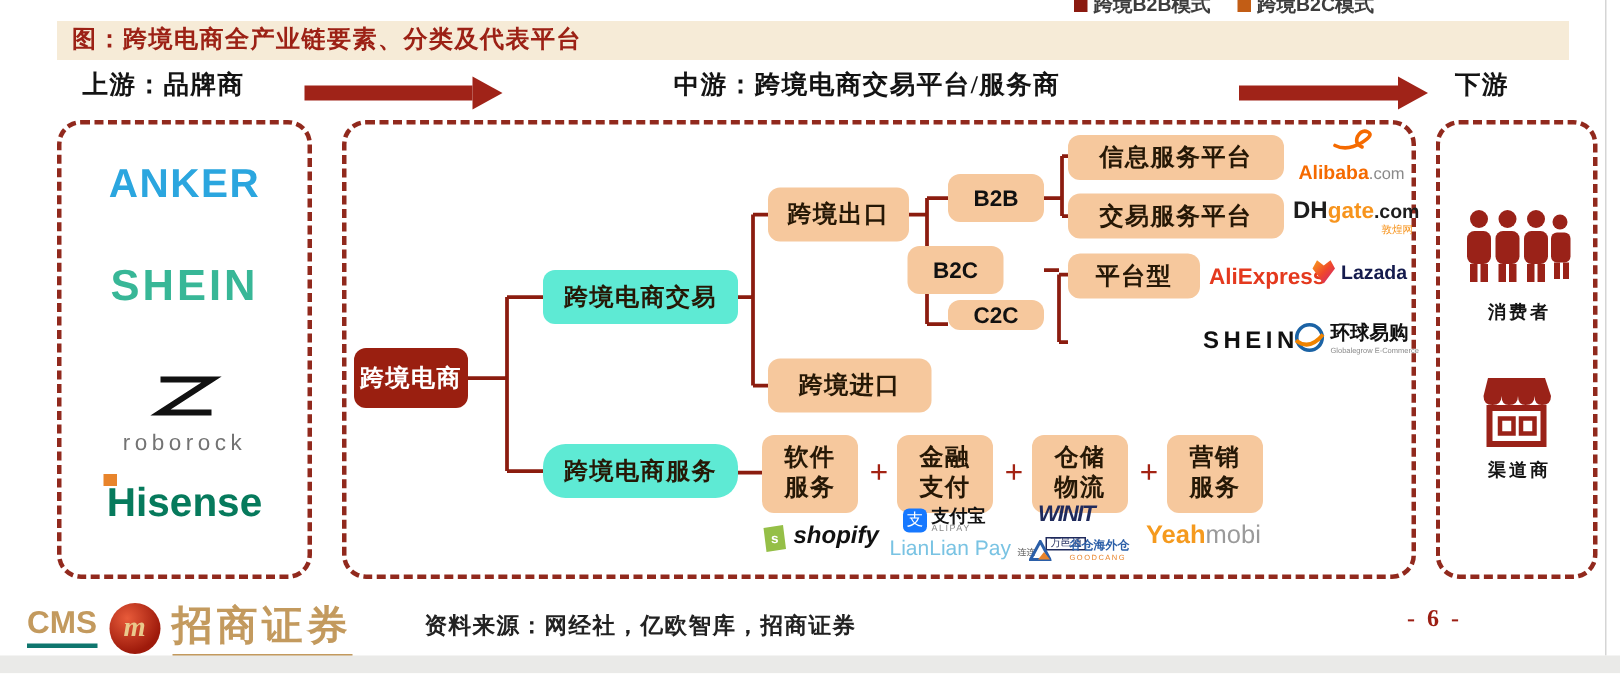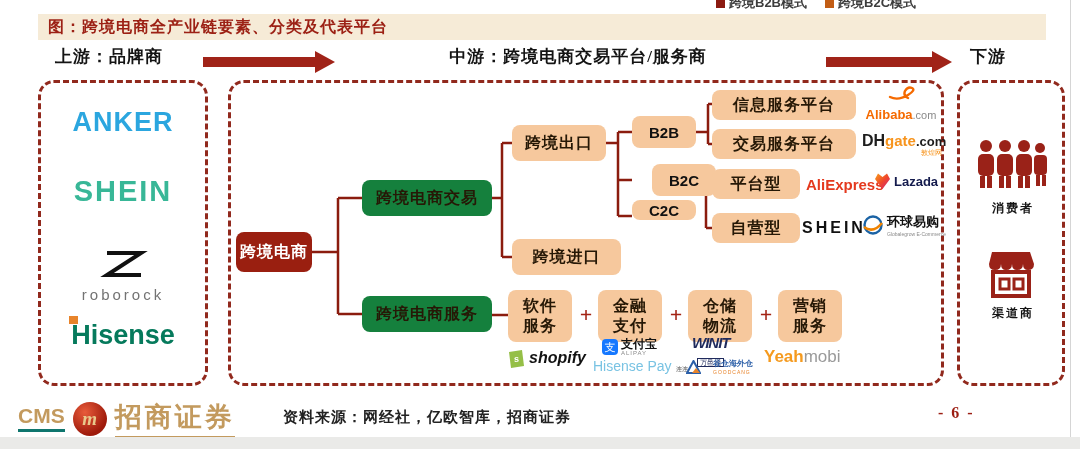--- a/index.html
+++ b/index.html
@@ -37,21 +37,21 @@
   .brand { left:38px; width:170px; text-align:center; }
   .anker { color:#2BA6DF; font-family:"Liberation Sans",sans-serif; font-weight:800; font-size:27px; letter-spacing:1px; }
   .aukey { color:#38B797; font-family:"Liberation Sans",sans-serif; font-weight:800; font-size:29px; letter-spacing:2px; }
   .roborock-txt { color:#737373; font-family:"Liberation Sans",sans-serif; font-size:15px; letter-spacing:3px; margin-top:2px; }
   .hisense { color:#067A5C; font-family:"Liberation Sans",sans-serif; font-weight:800; font-size:27px; position:relative; display:inline-block; }
   .hisense-accent { position:absolute; left:-2px; top:-4px; width:9px; height:8px; background:#E8842B; }
 
   
   .node { display:flex; align-items:center; justify-content:center;
     border-radius:8px; font-weight:bold; color:#261806; font-size:16px; letter-spacing:1px; }
-  .tan   { background:#15803d; }
+  .tan   { background:#5eead4; }
   .peach { background:#F6C89D; }
   .root  { background:#9A1F10; color:#fff; }
   .model { font-family:"Liberation Sans","DejaVu Sans",sans-serif; font-size:15px; letter-spacing:0; color:#111; }
   .svc   { flex-direction:column; line-height:1.25; font-size:16px; }
   .plus  { color:#A32314; font-size:22px; font-weight:bold; width:20px; text-align:center; }
 
   
   .logo-sans { font-family:"Liberation Sans","DejaVu Sans",sans-serif; }
   .alibaba-txt { font-size:13px; font-weight:800; color:#F56A00; }
   .alibaba-com { font-size:11px; font-weight:normal; color:#8a8a8a; }
@@ -147,30 +147,29 @@
     <path d="M312,252 H338 M338,198 V314 M338,198 H362 M338,314 H362
              M492,198 H502 M502,143 V257 M502,143 H512 M502,257 H512
              M606,143 H618 M618,132 V216 M618,132 H632 M618,180 H632 M618,216 H632
              M696,132 H708 M708,104 V144 M708,104 H712 M708,144 H712
              M696,180 H706 M706,183 V228 M706,183 H712 M706,228 H712
              M492,315 H508" fill="none" stroke="#8B1C0F" stroke-width="2.5"></path>
   </svg>
 
   <div class="abs node root" style="left:236px; top:232px; width:76px; height:40px;">跨境电商</div>
   <div class="abs node tan" style="left:362px; top:180px; width:130px; height:36px;">跨境电商交易</div>
-  <div class="abs node tan" style="left:362px; top:296px; width:130px; height:36px;">跨境电商服务</div>
+  <div class="abs node tan" style="left:362px; top:296px; width:130px; height:36px;border-radius:15px;">跨境电商服务</div>
   <div class="abs node peach" style="left:512px; top:125px; width:94px; height:36px;">跨境出口</div>
   <div class="abs node peach" style="left:512px; top:239px; width:109px; height:36px;">跨境进口</div>
   <div class="abs node peach model" style="left:632px; top:116px; width:64px; height:32px;">B2B</div>
-  <div class="abs node peach model" style="left:652px; top:164px; width:64px; height:32px;">B2C</div>
+  <div class="abs node peach model" style="left:605px; top:164px; width:64px; height:32px;">B2C</div>
   <div class="abs node peach model" style="left:632px; top:200px; width:64px; height:20px;">C2C</div>
   <div class="abs node peach" style="left:712px; top:90px; width:144px; height:30px;">信息服务平台</div>
   <div class="abs node peach" style="left:712px; top:129px; width:144px; height:30px;">交易服务平台</div>
   <div class="abs node peach" style="left:712px; top:169px; width:88px; height:30px;">平台型</div>
-  <div class="abs node peach" style="left:712px; top:213px; width:88px; height:30px;">自营型</div>
 
   <div class="abs node peach svc" style="left:508px; top:290px; width:64px; height:52px;">
     <span>软件</span>
       <span>服务</span>
   </div>
   <div class="abs plus" style="left:576px; top:302px;">+</div>
   <div class="abs node peach svc" style="left:598px; top:290px; width:64px; height:52px;">
     <span>金融</span>
       <span>支付</span>
   </div>
@@ -229,21 +228,21 @@
     <span class="shopify-txt">shopify</span>
   </div>
   <div class="abs logo-sans" style="left:602px; top:338px; display:flex; align-items:center; gap:3px;">
     <span class="alipay-sq">支</span>
     <span>
       <div class="alipay-cn">支付宝</div>
       <div class="alipay-en">ALIPAY</div>
     </span>
   </div>
   <div class="abs logo-sans" style="left:593px; top:357px;">
-    <span class="lianlian">Hisense Pay</span>
+    <span class="lianlian">LianLian Pay</span>
     <span class="lianlian-sub">连连</span>
   </div>
   <div class="abs logo-sans" style="left:692px; top:334px; text-align:center;">
     <div class="winit">WINIT</div>
     <div><span class="winit-cn">万邑通</span></div>
   </div>
   <div class="abs logo-sans" style="left:686px; top:358px; display:flex; align-items:center; gap:12px;">
     <svg width="15" height="14" viewBox="0 0 15 14">
       <path d="M7.5,1 L14,13 L1,13 Z" fill="none" stroke="#2B5FA8" stroke-width="2"></path>
       <path d="M10,8 L14,13 L6,13 Z" fill="#E8842B"></path>

